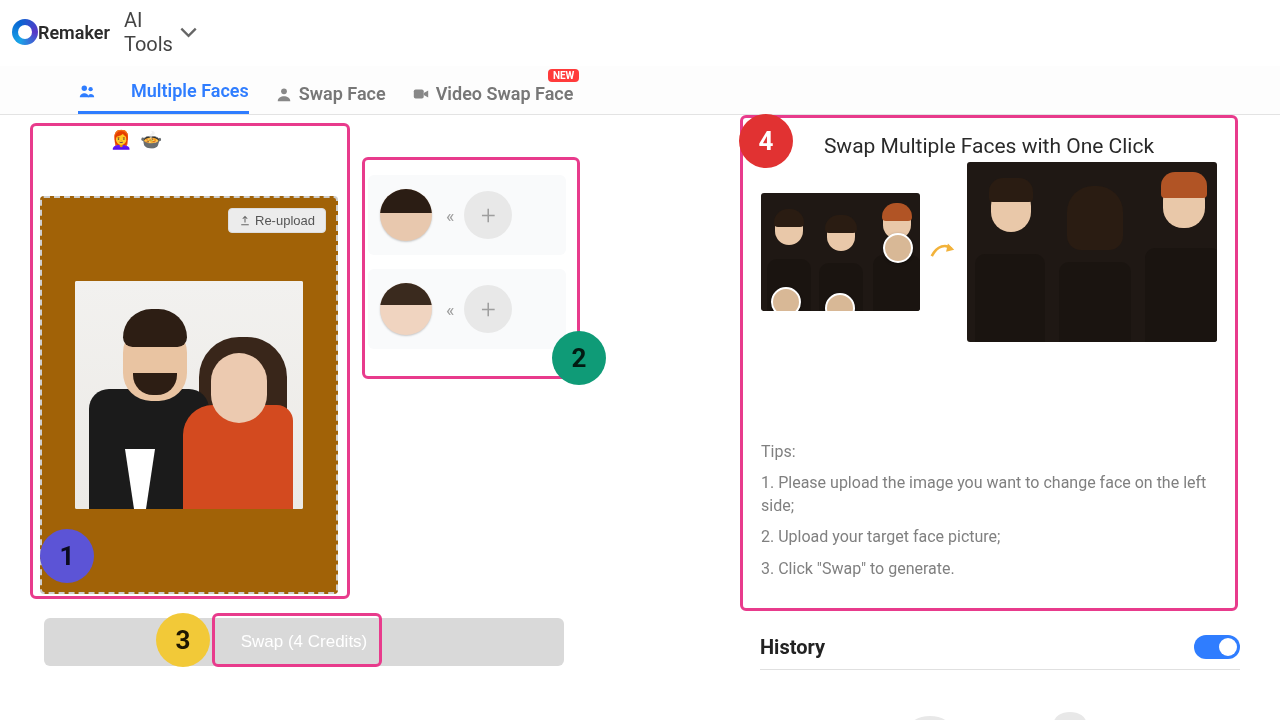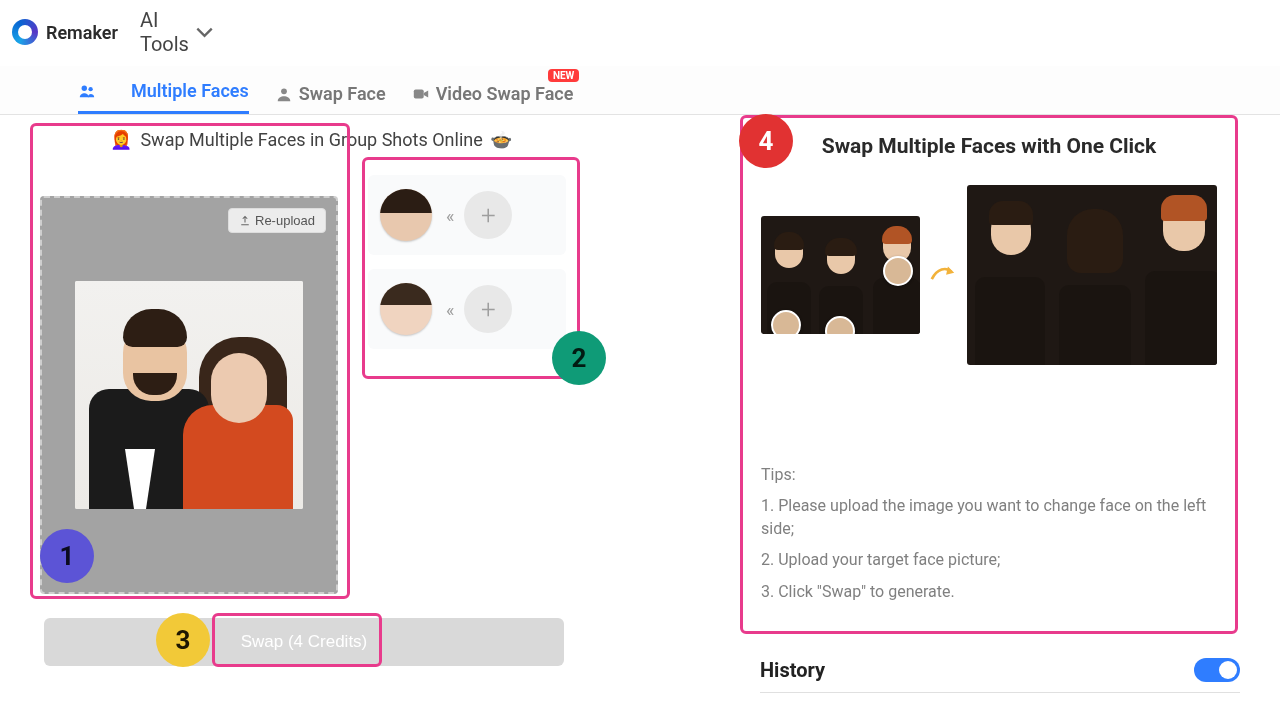--- a/index.html
+++ b/index.html
@@ -9,21 +9,20 @@
     width: 1280px;
     height: 720px;
     overflow: hidden;
     color: #333;
   }
   
   .header {
     display: flex;
     align-items: center;
     padding: 8px 12px 10px 12px;
-    gap: 8px;
   }
   .logo-circle {
     width: 26px; height: 26px;
     border-radius: 50%;
     background: conic-gradient(from 210deg, #1aa4e8, #0865d2, #5837c6, #1aa4e8);
     position: relative;
   }
   .logo-circle::after {
     content:"";
     position:absolute; inset:6px;
@@ -96,21 +95,21 @@
     border-radius: 6px;
     pointer-events: none;
     z-index: 50;
   }
   .upload-zone {
     margin: 38px 0 0 40px;
     width: 298px;
     height: 398px;
     border: 2px dashed #cfcfcf;
     border-radius: 4px;
-    background:#a3a3a3;
+    background:#a16207;
     position: relative;
     display:flex; align-items:center; justify-content:center;
   }
   .reupload-btn {
     position:absolute;
     top: 10px; right: 10px;
     background:#ececec;
     border:1px solid #ddd;
     border-radius:4px;
     padding:4px 10px;
@@ -238,23 +237,23 @@
     padding: 16px 18px 20px 18px;
     position:relative;
     width: 498px;
   }
   .info-box .c4 {
     position:absolute; left:-4px; top:-4px;
     width:54px; height:54px;
   }
   .info-title {
     text-align:center;
-    font-size:21px; font-weight:700;
+    font-size:21px; font-weight:400;
     color:#2a2a2a;
-    margin-bottom: 27px;
+    margin-bottom: 4px;
   }
   .demo-row {
     display:flex; align-items:center; justify-content:center; gap:10px;
     margin-bottom: 100px;
   }
   .demo-img {
     height:118px; border-radius:3px; background:#1f1814;
     position:relative; overflow:hidden;
   }
   .demo-src { width:166px; }
@@ -341,21 +340,20 @@
       <span class="new-badge">NEW</span>
     </div>
   </div>
 </div>
 
 <div class="main">
 
   <div class="left-col">
     <div class="subtitle">
       <span class="emoji">👩‍🦰</span>
-      <span>Swap Multiple Faces in Group Shots Online</span>
       <span class="emoji">🍲</span>
     </div>
 
     <div class="box1"></div>
     <div class="box2"></div>
     <div class="box3"></div>
 
     <div class="upload-zone">
       <button class="reupload-btn">
         <svg width="12" height="12" viewBox="0 0 16 16">

